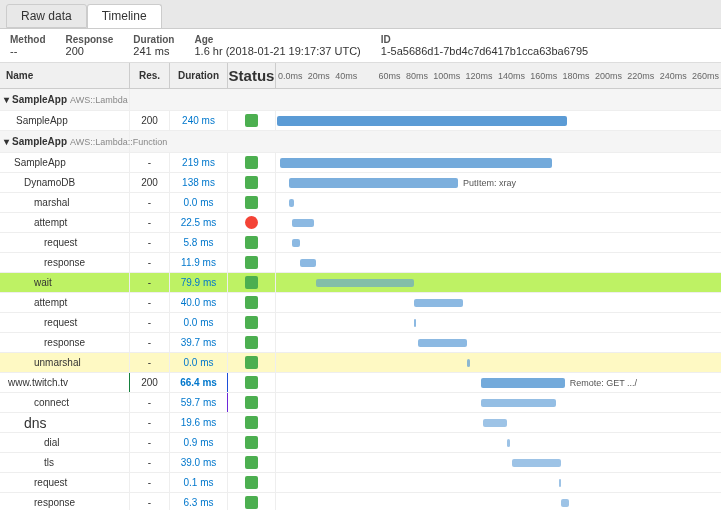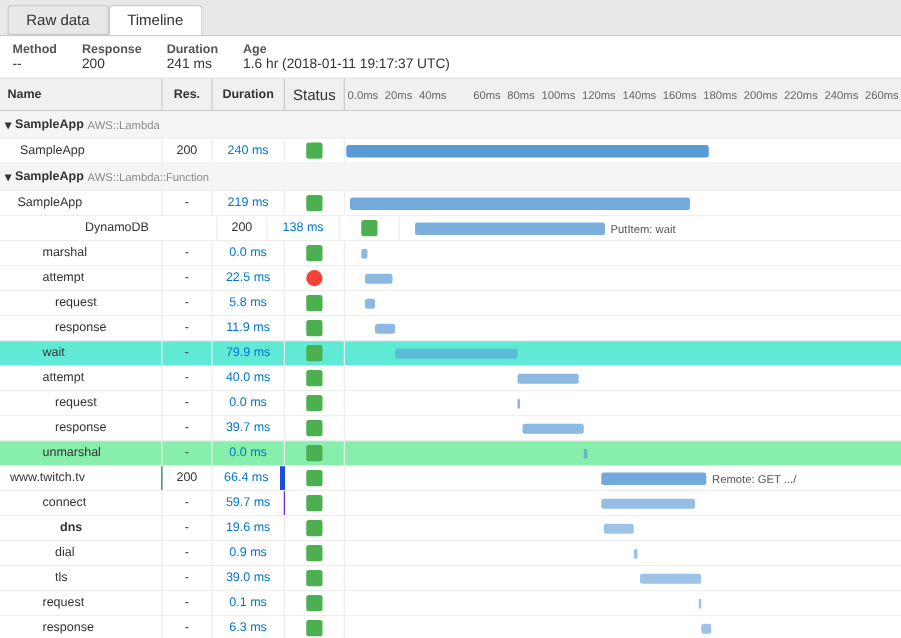--- a/index.html
+++ b/index.html
@@ -27,35 +27,39 @@
     <div style="display:flex;flex-direction:column;">
       <span style="font-size:10px;color:#555;font-weight:bold;">Response</span>
       <span style="font-size:11px;">200</span>
     </div>
     <div style="display:flex;flex-direction:column;">
       <span style="font-size:10px;color:#555;font-weight:bold;">Duration</span>
       <span style="font-size:11px;">241 ms</span>
     </div>
     <div style="display:flex;flex-direction:column;">
       <span style="font-size:10px;color:#555;font-weight:bold;">Age</span>
-      <span style="font-size:11px;">1.6 hr (2018-01-11 19:17:37 UTC)</span>
+      <span style="font-size:11px;">1.6 hr (2018-01-21 19:17:37 UTC)</span>
+    </div>
+    <div style="display:flex;flex-direction:column;flex:1;">
+      <span style="font-size:10px;color:#555;font-weight:bold;">ID</span>
+      <span style="font-size:11px;">1-5a5686d1-7bd4c7d6417b1cca63ba6795</span>
     </div>
   </div>
 
   <div style="display:flex; align-items:center; background:#f0f0f0; border-bottom:1px solid #ccc; height:26px;">
     <div style="width:130px;min-width:130px;padding-left:6px;font-weight:bold;font-size:10px;border-right:1px solid #ccc;height:100%;display:flex;align-items:center;">
       <span>Name</span>
     </div>
     <div style="width:40px;min-width:40px;font-weight:bold;font-size:10px;border-right:1px solid #ccc;height:100%;display:flex;align-items:center;justify-content:center;">
       <span>Res.</span>
     </div>
     <div style="width:58px;min-width:58px;font-weight:bold;font-size:10px;border-right:1px solid #ccc;height:100%;display:flex;align-items:center;justify-content:center;">
       <span>Duration</span>
     </div>
-    <div style="width:48px;min-width:48px;font-weight:normal;font-size:12px;border-right:1px solid #ccc;height:100%;display:flex;align-items:center;justify-content:center;text-align:center;">
+    <div style="width:48px;min-width:48px;font-weight:bold;font-size:15px;border-right:1px solid #ccc;height:100%;display:flex;align-items:center;justify-content:center;text-align:center;">
       <span>Status</span>
     </div>
     <div style="flex:1;height:100%;position:relative;display:flex;align-items:center;padding:0 2px;">
       <div style="display:flex;width:100%;justify-content:space-between;">
         <span style="font-size:9px;color:#666;">0.0ms</span>
         <span style="font-size:9px;color:#666;">20ms</span>
         <span style="font-size:9px;color:#666;">40ms</span>
         <span style="font-size:9px;color:#666;margin-left:16px;">60ms</span>
         <span style="font-size:9px;color:#666;">80ms</span>
         <span style="font-size:9px;color:#666;">100ms</span>
@@ -107,29 +111,29 @@
     <div style="width:58px;min-width:58px;font-size:10px;border-right:1px solid #eee;height:100%;display:flex;align-items:center;justify-content:center;color:#0077cc;">219 ms</div>
     <div style="width:48px;min-width:48px;font-size:10px;border-right:1px solid #eee;height:100%;display:flex;align-items:center;justify-content:center;">
       <span style="width:13px;height:13px;background:#4caf50;border-radius:2px;display:inline-block;"></span>
     </div>
     <div style="flex:1;height:100%;position:relative;overflow:hidden;">
       <div style="position:absolute;left:1%;width:61%;height:10px;top:50%;transform:translateY(-50%);background:#5b9bd5;border-radius:2px;opacity:0.85;"></div>
     </div>
   </div>
 
   <div style="display:flex;align-items:center;border-bottom:1px solid #eee;height:20px;background:#fff;">
-    <div style="width:130px;min-width:130px;padding-left:24px;font-size:10px;border-right:1px solid #eee;height:100%;display:flex;align-items:center;margin-left:44px;">DynamoDB</div>
+    <div style="width:130px;min-width:130px;padding-left:24px;font-size:10px;border-right:1px solid #eee;height:100%;display:flex;align-items:center;">DynamoDB</div>
     <div style="width:40px;min-width:40px;font-size:10px;border-right:1px solid #eee;height:100%;display:flex;align-items:center;justify-content:center;">200</div>
     <div style="width:58px;min-width:58px;font-size:10px;border-right:1px solid #eee;height:100%;display:flex;align-items:center;justify-content:center;color:#0077cc;">138 ms</div>
     <div style="width:48px;min-width:48px;font-size:10px;border-right:1px solid #eee;height:100%;display:flex;align-items:center;justify-content:center;">
       <span style="width:13px;height:13px;background:#4caf50;border-radius:2px;display:inline-block;"></span>
     </div>
     <div style="flex:1;height:100%;position:relative;overflow:hidden;">
       <div style="position:absolute;left:3%;width:38%;height:10px;top:50%;transform:translateY(-50%);background:#5b9bd5;border-radius:2px;opacity:0.8;"></div>
-      <span style="position:absolute;left:42%;font-size:9px;color:#555;top:50%;transform:translateY(-50%);">PutItem: wait</span>
+      <span style="position:absolute;left:42%;font-size:9px;color:#555;top:50%;transform:translateY(-50%);">PutItem: xray</span>
     </div>
   </div>
 
   <div style="display:flex;align-items:center;border-bottom:1px solid #eee;height:20px;background:#fff;">
     <div style="width:130px;min-width:130px;padding-left:34px;font-size:10px;border-right:1px solid #eee;height:100%;display:flex;align-items:center;">marshal</div>
     <div style="width:40px;min-width:40px;font-size:10px;border-right:1px solid #eee;height:100%;display:flex;align-items:center;justify-content:center;">-</div>
     <div style="width:58px;min-width:58px;font-size:10px;border-right:1px solid #eee;height:100%;display:flex;align-items:center;justify-content:center;color:#0077cc;">0.0 ms</div>
     <div style="width:48px;min-width:48px;font-size:10px;border-right:1px solid #eee;height:100%;display:flex;align-items:center;justify-content:center;">
       <span style="width:13px;height:13px;background:#4caf50;border-radius:2px;display:inline-block;"></span>
     </div>
@@ -167,21 +171,21 @@
     <div style="width:40px;min-width:40px;font-size:10px;border-right:1px solid #eee;height:100%;display:flex;align-items:center;justify-content:center;">-</div>
     <div style="width:58px;min-width:58px;font-size:10px;border-right:1px solid #eee;height:100%;display:flex;align-items:center;justify-content:center;color:#0077cc;">11.9 ms</div>
     <div style="width:48px;min-width:48px;font-size:10px;border-right:1px solid #eee;height:100%;display:flex;align-items:center;justify-content:center;">
       <span style="width:13px;height:13px;background:#4caf50;border-radius:2px;display:inline-block;"></span>
     </div>
     <div style="flex:1;height:100%;position:relative;overflow:hidden;">
       <div style="position:absolute;left:5.5%;width:3.5%;height:8px;top:50%;transform:translateY(-50%);background:#5b9bd5;border-radius:2px;opacity:0.7;"></div>
     </div>
   </div>
 
-  <div style="display:flex;align-items:center;border-bottom:1px solid #eee;height:20px;background:#5eead4;">
+  <div style="display:flex;align-items:center;border-bottom:1px solid #eee;height:20px;background:#bef264;">
     <div style="width:130px;min-width:130px;padding-left:34px;font-size:10px;border-right:1px solid #eee;height:100%;display:flex;align-items:center;">wait</div>
     <div style="width:40px;min-width:40px;font-size:10px;border-right:1px solid #eee;height:100%;display:flex;align-items:center;justify-content:center;">-</div>
     <div style="width:58px;min-width:58px;font-size:10px;border-right:1px solid #eee;height:100%;display:flex;align-items:center;justify-content:center;color:#0077cc;">79.9 ms</div>
     <div style="width:48px;min-width:48px;font-size:10px;border-right:1px solid #eee;height:100%;display:flex;align-items:center;justify-content:center;">
       <span style="width:13px;height:13px;background:#4caf50;border-radius:2px;display:inline-block;"></span>
     </div>
     <div style="flex:1;height:100%;position:relative;overflow:hidden;">
       <div style="position:absolute;left:9%;width:22%;height:8px;top:50%;transform:translateY(-50%);background:#5b9bd5;border-radius:2px;opacity:0.6;"></div>
     </div>
   </div>
@@ -215,36 +219,36 @@
     <div style="width:40px;min-width:40px;font-size:10px;border-right:1px solid #eee;height:100%;display:flex;align-items:center;justify-content:center;">-</div>
     <div style="width:58px;min-width:58px;font-size:10px;border-right:1px solid #eee;height:100%;display:flex;align-items:center;justify-content:center;color:#0077cc;">39.7 ms</div>
     <div style="width:48px;min-width:48px;font-size:10px;border-right:1px solid #eee;height:100%;display:flex;align-items:center;justify-content:center;">
       <span style="width:13px;height:13px;background:#4caf50;border-radius:2px;display:inline-block;"></span>
     </div>
     <div style="flex:1;height:100%;position:relative;overflow:hidden;">
       <div style="position:absolute;left:32%;width:11%;height:8px;top:50%;transform:translateY(-50%);background:#5b9bd5;border-radius:2px;opacity:0.7;"></div>
     </div>
   </div>
 
-  <div style="display:flex;align-items:flex-start;border-bottom:1px solid #eee;height:20px;background:#86efac;">
+  <div style="display:flex;align-items:flex-start;border-bottom:1px solid #eee;height:20px;background:#fef9c3;">
     <div style="width:130px;min-width:130px;padding-left:34px;font-size:10px;border-right:1px solid #eee;height:100%;display:flex;align-items:center;">unmarshal</div>
     <div style="width:40px;min-width:40px;font-size:10px;border-right:1px solid #eee;height:100%;display:flex;align-items:center;justify-content:center;">-</div>
     <div style="width:58px;min-width:58px;font-size:10px;border-right:1px solid #eee;height:100%;display:flex;align-items:center;justify-content:center;color:#0077cc;">0.0 ms</div>
     <div style="width:48px;min-width:48px;font-size:10px;border-right:1px solid #eee;height:100%;display:flex;align-items:center;justify-content:center;">
       <span style="width:13px;height:13px;background:#4caf50;border-radius:2px;display:inline-block;"></span>
     </div>
     <div style="flex:1;height:100%;position:relative;overflow:hidden;">
       <div style="position:absolute;left:43%;width:0.5%;height:8px;top:50%;transform:translateY(-50%);background:#5b9bd5;border-radius:2px;opacity:0.7;min-width:2px;"></div>
     </div>
   </div>
 
   <div style="display:flex;align-items:center;border-bottom:1px solid #eee;height:20px;background:#fff;">
     <div style="width:130px;min-width:130px;padding-left:8px;font-size:10px;border-right:1px solid #15803d;height:100%;display:flex;align-items:center;">www.twitch.tv</div>
     <div style="width:40px;min-width:40px;font-size:10px;border-right:1px solid #eee;height:100%;display:flex;align-items:center;justify-content:center;">200</div>
-    <div style="width:58px;min-width:58px;font-size:10px;border-right:4px solid #1d4ed8;height:100%;display:flex;align-items:center;justify-content:center;color:#0077cc;">66.4 ms</div>
+    <div style="width:58px;min-width:58px;font-size:10px;border-right:1px solid #1d4ed8;height:100%;display:flex;align-items:center;justify-content:center;color:#0077cc;font-weight:bold;">66.4 ms</div>
     <div style="width:48px;min-width:48px;font-size:10px;border-right:1px solid #eee;height:100%;display:flex;align-items:center;justify-content:center;">
       <span style="width:13px;height:13px;background:#4caf50;border-radius:2px;display:inline-block;"></span>
     </div>
     <div style="flex:1;height:100%;position:relative;overflow:hidden;">
       <div style="position:absolute;left:46%;width:19%;height:10px;top:50%;transform:translateY(-50%);background:#5b9bd5;border-radius:2px;opacity:0.85;"></div>
       <span style="position:absolute;left:66%;font-size:9px;color:#555;top:50%;transform:translateY(-50%);">Remote: GET .../</span>
     </div>
   </div>
 
   <div style="display:flex;align-items:center;border-bottom:1px solid #eee;height:20px;background:#fff;">
@@ -253,21 +257,21 @@
     <div style="width:58px;min-width:58px;font-size:10px;border-right:1px solid #6d28d9;height:100%;display:flex;align-items:center;justify-content:center;color:#0077cc;">59.7 ms</div>
     <div style="width:48px;min-width:48px;font-size:10px;border-right:1px solid #eee;height:100%;display:flex;align-items:center;justify-content:center;">
       <span style="width:13px;height:13px;background:#4caf50;border-radius:2px;display:inline-block;"></span>
     </div>
     <div style="flex:1;height:100%;position:relative;overflow:hidden;">
       <div style="position:absolute;left:46%;width:17%;height:8px;top:50%;transform:translateY(-50%);background:#5b9bd5;border-radius:2px;opacity:0.65;"></div>
     </div>
   </div>
 
   <div style="display:flex;align-items:center;border-bottom:1px solid #eee;height:20px;background:#fff;">
-    <div style="width:130px;min-width:130px;padding-left:48px;font-size:10px;border-right:1px solid #eee;height:100%;display:flex;align-items:center;font-weight:bold;">dns</div>
+    <div style="width:130px;min-width:130px;padding-left:24px;font-size:14px;border-right:1px solid #eee;height:100%;display:flex;align-items:center;">dns</div>
     <div style="width:40px;min-width:40px;font-size:10px;border-right:1px solid #eee;height:100%;display:flex;align-items:center;justify-content:center;">-</div>
     <div style="width:58px;min-width:58px;font-size:10px;border-right:1px solid #eee;height:100%;display:flex;align-items:center;justify-content:center;color:#0077cc;">19.6 ms</div>
     <div style="width:48px;min-width:48px;font-size:10px;border-right:1px solid #eee;height:100%;display:flex;align-items:center;justify-content:center;">
       <span style="width:13px;height:13px;background:#4caf50;border-radius:2px;display:inline-block;"></span>
     </div>
     <div style="flex:1;height:100%;position:relative;overflow:hidden;">
       <div style="position:absolute;left:46.5%;width:5.5%;height:8px;top:50%;transform:translateY(-50%);background:#5b9bd5;border-radius:2px;opacity:0.6;"></div>
     </div>
   </div>
 

